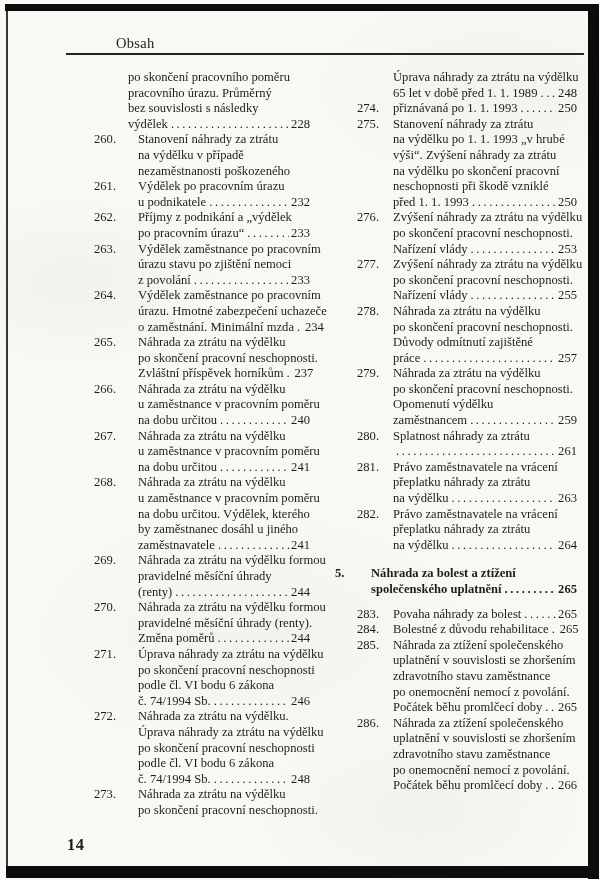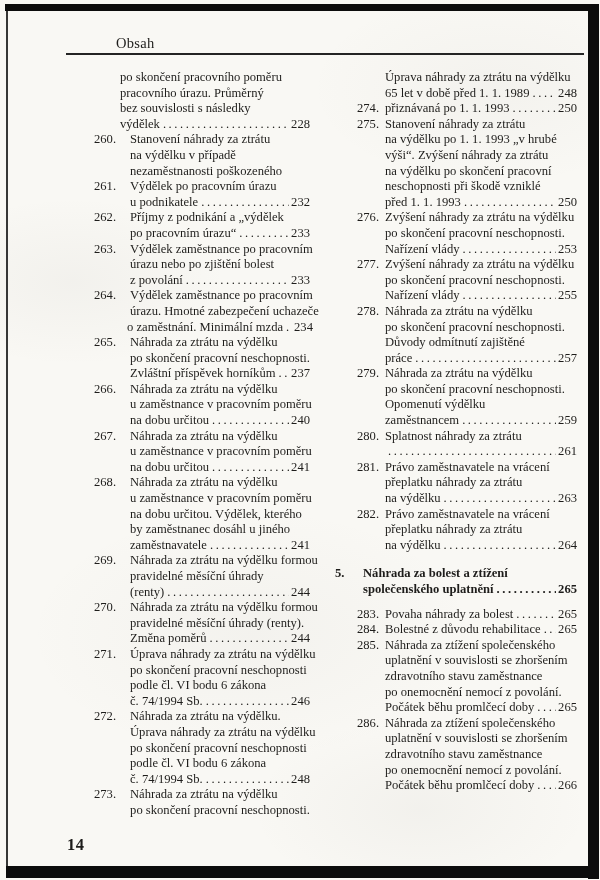--- a/index.html
+++ b/index.html
@@ -32,23 +32,23 @@
   .rule{position:absolute;left:66px;top:53px;width:518px;height:2px;background:#242424;}
 
   .col{position:absolute;top:70px;}
   #col-left{left:94px;width:216px;}
   #col-right{left:357px;width:220px;}
 
   .entry{display:flex;align-items:flex-start;}
   .num{flex:0 0 36px;font-size:12.6px;line-height:15.6px;}
   #col-right .num{flex:0 0 28px;}
   #col-left .entry.cont .num{flex:0 0 26px;}
-  .body{flex:1 1 auto;min-width:0;}
+  .body{flex:1 1 auto;min-width:0;margin-left:8px;}
   .line{white-space:nowrap;font-size:12.6px;line-height:15.6px;}
-  .line.last{display:flex;align-items:baseline;justify-content:center;}
+  .line.last{display:flex;align-items:baseline;}
   .txt{white-space:nowrap;flex:0 0 auto;}
   .leader{flex:1 1 0;min-width:6px;overflow:hidden;white-space:nowrap;padding-left:3px;}
   .leader::after{
     content:"................................................................";
     letter-spacing:2.6px;
   }
   .pg{flex:0 0 auto;padding-left:2px;}
   .entry.section{font-weight:bold;margin:13px 0 9px -22px;}
 
   .folio{position:absolute;left:67px;top:835px;font-size:16.5px;font-weight:bold;letter-spacing:.5px;}
@@ -106,21 +106,21 @@
             <span class="txt">po pracovním úrazu“</span>
             <span class="leader"></span>
             <span class="pg">233</span>
           </div>
         </div>
       </div>
       <div class="entry">
         <span class="num">263.</span>
         <div class="body">
           <div class="line">Výdělek zaměstnance po pracovním</div>
-          <div class="line">úrazu nebo po zjištění bolest</div>
+          <div class="line">úrazu stavu po zjištění nemoci</div>
           <div class="line last">
             <span class="txt">z povolání</span>
             <span class="leader"></span>
             <span class="pg">233</span>
           </div>
         </div>
       </div>
       <div class="entry">
         <span class="num">264.</span>
         <div class="body">

